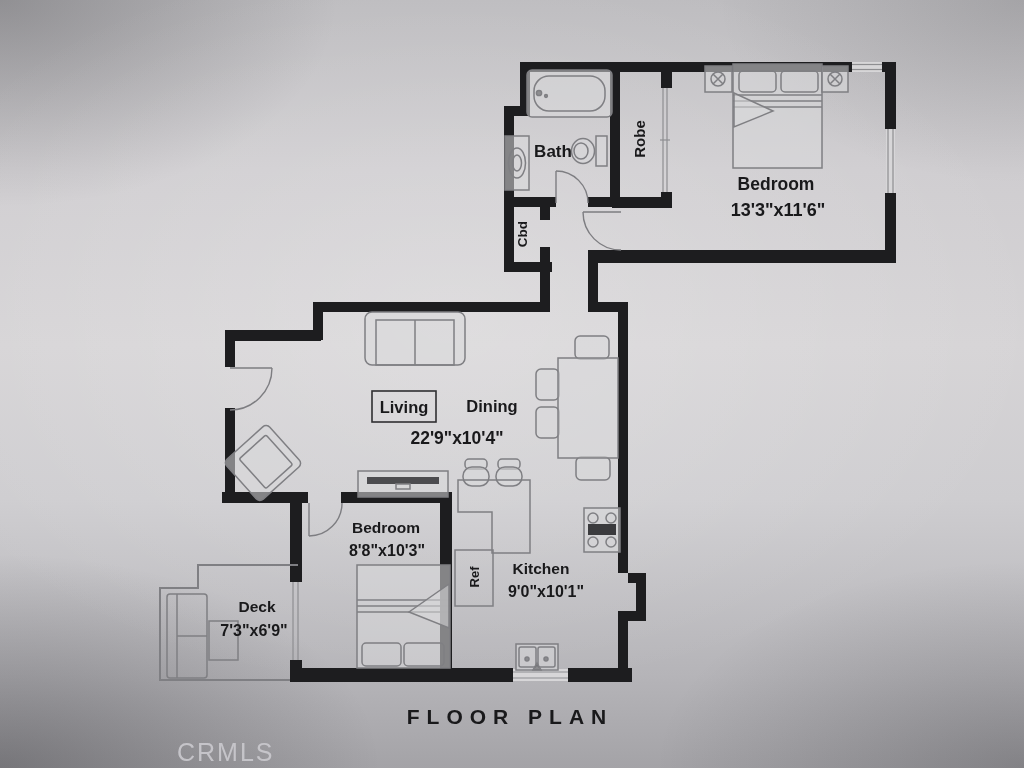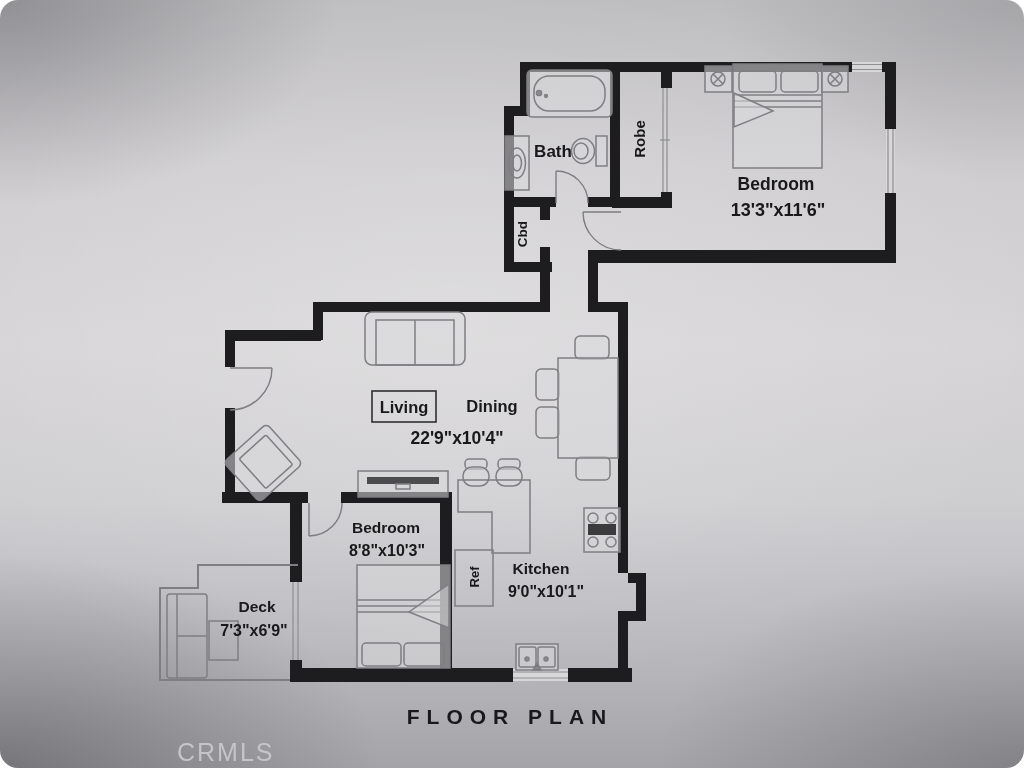--- a/index.html
+++ b/index.html
@@ -6,21 +6,20 @@
   #stage{
     position:relative;width:1024px;height:768px;overflow:hidden;
     font-family:"Liberation Sans",sans-serif;
     background:
       radial-gradient(90% 75% at 44% 42%, rgba(255,255,255,.22), rgba(255,255,255,0) 65%),
       radial-gradient(55% 45% at 0% 0%, rgba(18,18,22,.26), rgba(18,18,22,0) 60%),
       radial-gradient(50% 40% at 100% 0%, rgba(18,18,22,.14), rgba(18,18,22,0) 60%),
       radial-gradient(60% 45% at 0% 100%, rgba(12,12,16,.30), rgba(12,12,16,0) 62%),
       radial-gradient(60% 45% at 100% 100%, rgba(12,12,16,.22), rgba(12,12,16,0) 60%),
       linear-gradient(180deg,#bdbcbf 0%,#cfcdd0 22%,#d6d4d6 45%,#cecdd0 65%,#b5b4b8 88%,#a4a3a7 100%);
-    border-radius: 18px;
   }
   svg{position:absolute;left:0;top:0;}
   text{font-family:"Liberation Sans",sans-serif;}
   .roomlabel{font-weight:bold;}
 </style>
 </head>
 <body>
 
 <div id="stage">
 <svg width="1024" height="768" viewBox="0 0 1024 768">

